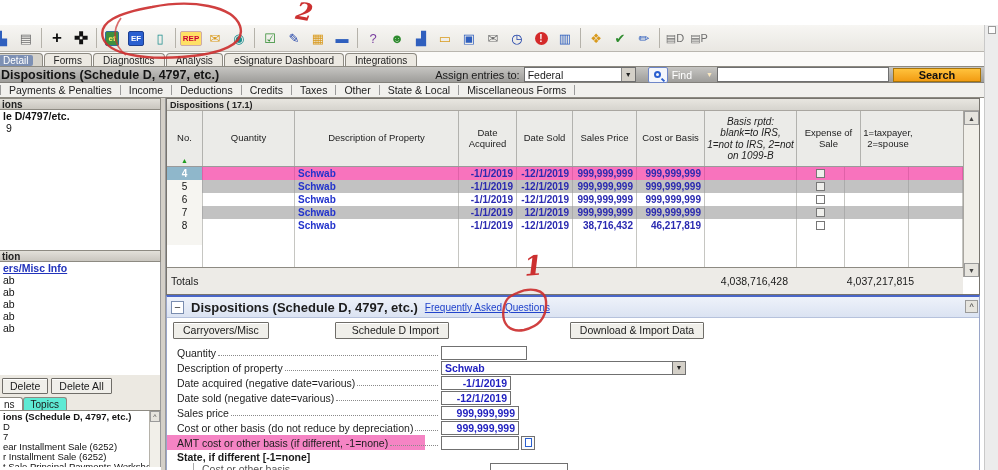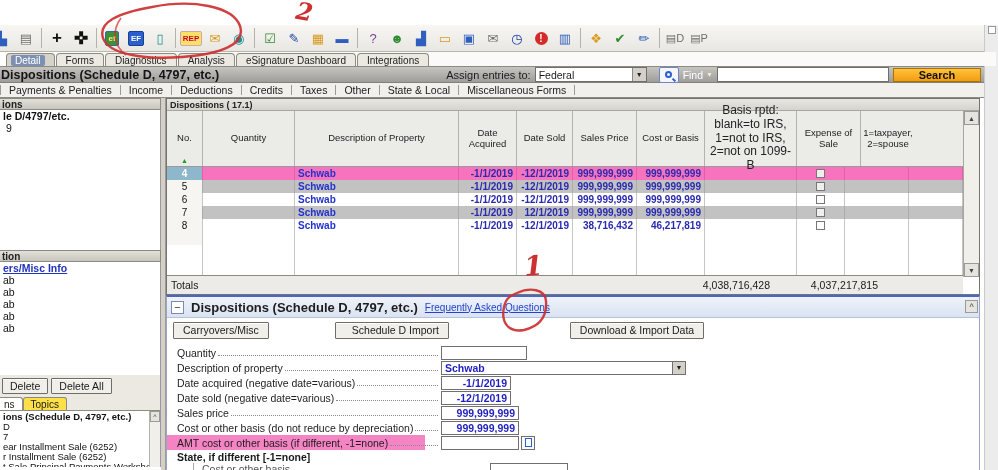--- a/index.html
+++ b/index.html
@@ -27,21 +27,21 @@
   .i-teal{color:#1f8f8f;} .i-green{color:#2e8b2e;} .i-amber{color:#d99a1d;} .i-purple{color:#7a3fa0;}
   .i-navy{color:#2244aa;}
   .chip { font-size:8px; font-weight:bold; border-radius:2px; padding:2px 2px; }
   .chip-ef { background:#3f8f3f; color:#ffef66; border:1px solid #2c6f9f; }
   .chip-EF { background:#2a5fd0; color:#fff; border:1px solid #1d3f90; }
   .chip-rep { background:#ffe066; color:#c03; border:1px solid #caa; }
   .alert-dot { background:#d42a2a; color:#fff; width:13px; height:13px; border-radius:50%;
     display:flex; align-items:center; justify-content:center; font-weight:bold; font-size:10px; }
 
   
-  .tabrow { position:absolute; left:12px; top:52px; width:984px; height:14px; background:#fbfaf8;
+  .tabrow { position:absolute; left:0; top:52px; width:984px; height:14px; background:#fbfaf8;
     display:flex; align-items:flex-end; }
   .tab { height:13px; padding:1px 9px 0; margin-right:1px; font-size:10px; color:#222;
     background:#ece9e2; border:1px solid #8d8a82; border-bottom:none; border-radius:4px 4px 0 0;
     display:flex; align-items:center; white-space:nowrap; }
   .tab.first { margin-left:-6px; padding-left:4px; }
   .tab.active { background:#d6d3cb; }
   .tab.active .tab-label { background:#7d90b4; color:#fff; padding:0 4px; border-radius:2px; }
 
   
   .titlebar { position:absolute; left:0; top:66px; width:984px; height:17px;
@@ -51,21 +51,21 @@
   .assign-wrap { margin-left:auto; display:flex; align-items:center; gap:4px; }
   .assign-label { font-size:11px; color:#1b1b1b; }
   .select-box { width:112px; height:15px; background:#fff; border:1px solid #6f6f6f; display:flex; align-items:center; font-size:10.5px; }
   .select-box .val { flex:1; padding-left:3px; }
   .select-arrow { width:14px; height:13px; background:#d4d0c8; border-left:1px solid #888;
     display:flex; align-items:center; justify-content:center; font-size:7px; color:#222; }
   .find-btn { width:20px; height:16px; background:#f4f6fb; border:1px solid #6e86c8; border-radius:2px;
     display:flex; align-items:center; justify-content:center; margin-left:8px; }
   .magnifier { width:7px; height:7px; border:2px solid #2a5fd0; border-radius:50%; position:relative; }
   .magnifier::after { content:""; position:absolute; left:5px; top:6px; width:4px; height:2px; background:#2a5fd0; transform:rotate(45deg); }
-  .find-label { color:#fff; font-size:10.5px; display:flex; align-items:center; gap:3px; }
+  .find-label { color:#fff; font-size:10.5px; display:flex; align-items:center; gap:14px; }
   .find-label .fa { font-size:7px; color:#fbe9c0; }
   .find-input { width:172px; height:15px; background:#fff; border:1px solid #6f6f6f; }
   .search-btn { width:88px; height:14px; margin-right:3px; background:linear-gradient(#ffc23d,#f29c13);
     border:1px solid #a87408; font-weight:bold; font-size:11px; color:#111;
     display:flex; align-items:center; justify-content:center; }
 
   
   .subtabs { position:absolute; left:0; top:83px; width:984px; height:15px; background:#f1f0ed;
     border-bottom:1px solid #8d8a82; display:flex; align-items:center; font-size:10.5px; color:#222; }
   .subtab { padding:0 8px; white-space:nowrap; }
@@ -79,60 +79,60 @@
   .slist { background:#fff; border-right:1px solid #9a9a9a; overflow:hidden; }
   .slist-a { height:140px; }
   .slist-b { height:113px; }
   .sitem { height:12px; font-size:10.5px; padding-left:3px; white-space:nowrap; display:flex; align-items:center; color:#111; }
   .sitem.bold { font-weight:bold; }
   .sitem.link { color:#2233bb; font-weight:bold; text-decoration:underline; }
   .sbtns { height:21px; background:#ece9e2; border-right:1px solid #9a9a9a; display:flex; align-items:center; gap:3px; padding-left:2px; }
   .sbtn { height:16px; padding:0 7px; background:#f0efea; border:1px solid #6f6d68; border-radius:1px;
     font-size:10.5px; display:flex; align-items:center; box-shadow:inset 0 1px 0 #fff; }
   .stabs { height:14px; background:#ece9e2; border-right:1px solid #9a9a9a; display:flex; align-items:flex-end; padding-left:0; }
-  .stab { height:13px; padding:0 7px; font-size:10px; background:#fde047; border:1px solid #8d8a82; border-bottom:none;
+  .stab { height:13px; padding:0 7px; font-size:10px; background:#5eead4; border:1px solid #8d8a82; border-bottom:none;
     border-radius:3px 3px 0 0; display:flex; align-items:center; }
   .stab.active { background:#fff; margin-left:-4px; }
   .slist-c { height:57px; border-top:1px solid #8d8a82; position:relative; }
   .slist-c .inner { position:absolute; left:0; top:0; right:11px; bottom:0; overflow:hidden; }
   .sitem.small { height:10px; font-size:9.5px; }
   .cscroll { position:absolute; right:0; top:0; width:11px; bottom:0; background:#f1efe9; border-left:1px solid #b5b2aa; }
   .cscroll .up { height:11px; border:1px solid #9a9a9a; background:#e6e4de; font-size:7px; display:flex; align-items:center; justify-content:center; color:#444; }
 
   
   .grid { position:absolute; left:166px; top:98px; width:814px; height:197px; border:1px solid #77746e;
     background:#fff; display:flex; flex-direction:column; }
   .gcaption { height:12px; background:linear-gradient(#e8e6e0,#d6d4ce); border-bottom:1px solid #a9a6a0;
     font-size:9px; font-weight:bold; color:#222; display:flex; align-items:center; padding-left:3px; }
   .gbody { flex:1; display:flex; }
   .gtable { width:796px; display:flex; flex-direction:column; }
   .ghead { display:flex; height:56px; background:#ebebe8; border-bottom:1px solid #9a9a9a; }
   .hcell { border-right:1px solid #b2b2ae; font-size:9.5px; color:#222; line-height:1.15;
     display:flex; align-items:center; justify-content:center; text-align:center; padding:1px 2px; position:relative; }
-  .hcell.basis { font-size:12px; }
+  .hcell.basis { font-size:10px;font-style:italic; }
   .sortmark { position:absolute; left:14px; bottom:1px; font-size:7px; color:#1f9e1f; }
   .c-no{width:36px}.c-qty{width:92px}.c-desc{width:164px}.c-acq{width:58px}.c-sold{width:56px}
   .c-sales{width:64px}.c-cost{width:68px}.c-basis{width:92px}.c-sum{width:48px}.c-exp{width:64px}.c-tax{width:54px; border-right:none;}
   .grow { display:flex; height:13px; }
   .gcell { border-right:1px solid #c6c6c2; font-size:10px; display:flex; align-items:center; overflow:hidden; white-space:nowrap; }
   .gcell.num { justify-content:center; background:#f6f5f1; color:#111; }
   .gcell.right { justify-content:flex-end; padding-right:3px; }
   .gcell.left { justify-content:flex-start; padding-left:3px; }
   .r-pink { background:#f873bd; }
   .r-pink .gcell { border-right-color:#e061a8; }
   .r-pink .gcell.num { background:#8fb7cb; color:#fff; font-weight:bold; }
   .r-gray { background:#c2c2c2; }
   .r-gray .gcell { border-right-color:#ababab; }
   .r-white { background:#fff; }
   .blue { color:#2a2ab0; font-weight:600; }
   .schwab { color:#2233cc; font-weight:600; }
   .cbx { width:9px; height:9px; border:1px solid #777; background:#efefec; margin:auto; }
   .gtail { flex:1; display:flex; }
   .gtail .gcell { height:100%; }
-  .gtotals { height:19px; background:#edebe7; border-top:1px solid #8d8a82; display:flex; align-items:center; font-size:10.5px; }
+  .gtotals { height:27px; background:#edebe7; border-top:1px solid #8d8a82; display:flex; align-items:center; font-size:10.5px;gap:18px; }
   .gtotals .tlabel { width:240px; padding-left:4px; }
   .gtotals .tval { width:108px; text-align:right; white-space:nowrap; }
   .gtotals .tv1 { margin-left:255px; }
   .vscroll { width:16px; margin-bottom:17px; background:#f1efe9; border-left:1px solid #a9a6a0;
     display:flex; flex-direction:column; justify-content:space-between; }
   .varrow { height:14px; border:1px solid #9a9a9a; background:#e6e4de; font-size:7px; color:#444;
     display:flex; align-items:center; justify-content:center; }
 
   
   .panel { position:absolute; left:166px; top:295px; width:814px; height:175px; background:#fff;

